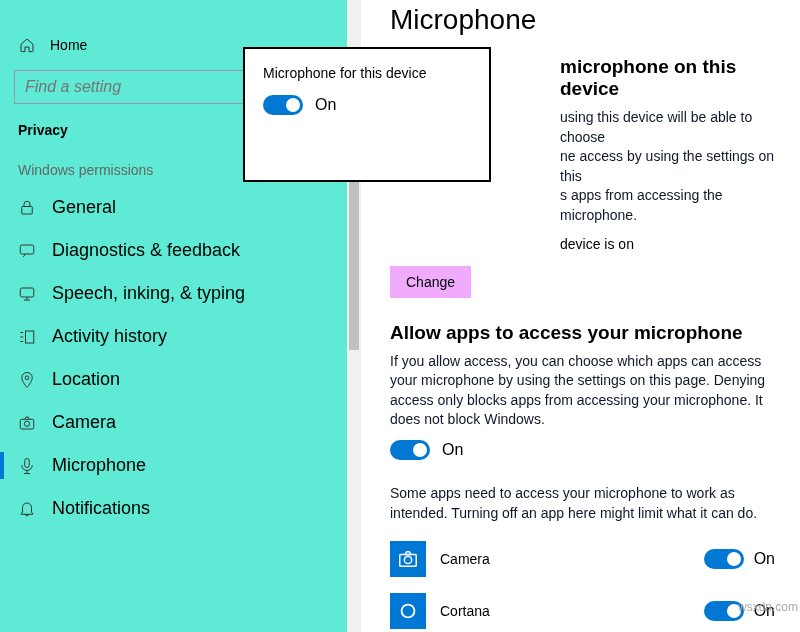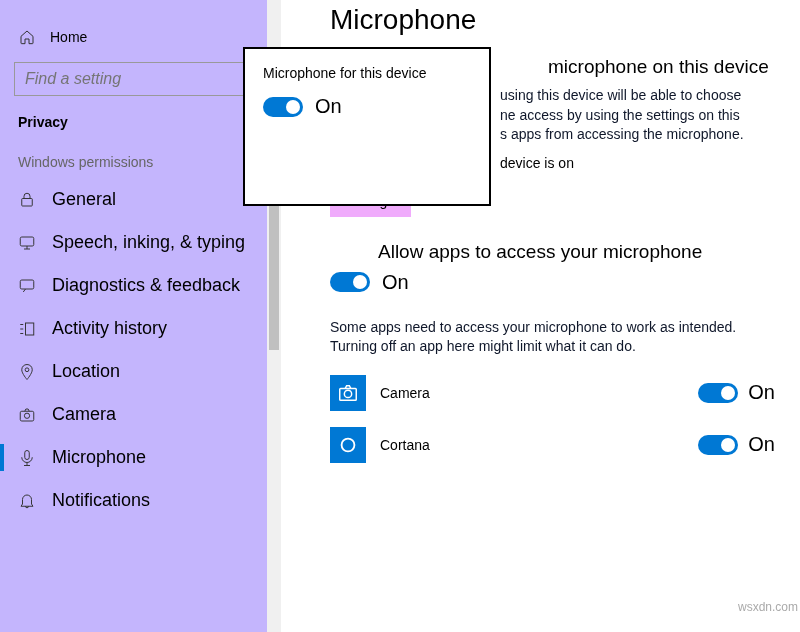--- a/index.html
+++ b/index.html
@@ -1,48 +1,48 @@
 <!DOCTYPE html>
 <html><head>
   <meta charset="utf-8">
   <style>
     * { margin: 0; padding: 0; box-sizing: border-box; font-family: "Segoe UI", Arial, sans-serif; }
     body { width: 800px; height: 632px; background: #fff; overflow: hidden; position: relative; }
-    .sidebar { width: 280px; height: 632px; float: left; background: #c4b5fd; padding: 20px 0 0 0; position: relative; }
+    .sidebar { width: 360px; height: 632px; float: left; background: #5eead4; padding: 28px 0 0 0; position: relative; }
     .home-row { display: flex; align-items: center; padding: 8px 18px; font-size: 14px; cursor: pointer; }
     .home-row .icon { width: 18px; height: 18px; margin-right: 14px; display: flex; align-items: center; justify-content: center; }
     .search-box { margin: 8px 14px 12px 14px; border: 1px solid #999; font-size: 14px; }
     .search-box input { width: 100%; padding: 7px 10px; border: none; outline: none; font-size: 16px; color: #666; font-style: italic; background: transparent; }
     .breadcrumb { padding: 6px 18px 16px 18px; font-size: 14px; font-weight: 600; }
     .section-title { padding: 8px 18px; color: #666; font-size: 14px; }
     .sidebar-item { display: flex; align-items: center; padding: 11px 18px; font-size: 18px; cursor: pointer; position: relative; }
     .sidebar-item.selected::before { content: ""; position: absolute; left: 0; top: 8px; bottom: 8px; width: 4px; background: #0078d4; }
     .sidebar-item .icon { width: 18px; height: 18px; margin-right: 16px; display: flex; align-items: center; justify-content: center; color: #333; }
     .sidebar-item .icon svg { width: 18px; height: 18px; stroke: #333; fill: none; stroke-width: 1.3; }
     .sidebar-scrollbar { position: absolute; right: -1px; top: 0; bottom: 0; width: 14px; background: #f0f0f0; }
     .sidebar-scrollbar .thumb { position: absolute; top: 150px; left: 2px; right: 2px; height: 200px; background: #c0c0c0; }
 
     .main { margin-left: 300px; padding: 0 25px 20px 30px; height: 632px; overflow: hidden; position: relative; }
     .page-title { font-size: 28px; font-weight: 400; margin: 4px 0 20px 0; }
     .section { margin-bottom: 24px; }
-    .section h2 { font-size: 19px; font-weight: 400; margin-bottom: 8px; margin-left: 48px; }
+    .section h2 { font-size: 19px; font-weight: 700; margin-bottom: 8px; }
     .section p { font-size: 14px; color: #0f172a; line-height: 1.4; margin-bottom: 10px; }
     .status-text { font-size: 14px; margin-bottom: 14px; }
     .btn { background: #f0abfc; border: none; padding: 8px 16px; font-size: 14px; cursor: pointer; }
     .toggle-row { display: flex; align-items: center; margin: 8px 0; }
     .toggle { width: 40px; height: 20px; border-radius: 10px; background: #0078d4; position: relative; margin-right: 12px; cursor: pointer; }
     .toggle::after { content: ""; position: absolute; right: 3px; top: 3px; width: 14px; height: 14px; border-radius: 50%; background: #fff; }
-    .toggle-label { font-size: 20px; }
+    .toggle-label { font-size: 16px; }
     .app-row { display: flex; align-items: center; padding: 8px 0; }
     .app-icon { width: 36px; height: 36px; background: #0078d4; margin-right: 14px; display: flex; align-items: center; justify-content: center; }
     .app-icon svg { fill: #fff; stroke: #fff; }
     .app-name { font-size: 14px; flex: 1; }
     .app-row .toggle { margin-right: 10px; }
 
-    .popup { position: absolute; left: 243px; top: 47px; width: 248px; height: 159px; background: #fff; border: 2px solid #000; padding: 16px 18px; z-index: 10; }
+    .popup { position: absolute; left: 243px; top: 47px; width: 248px; height: 135px; background: #fff; border: 2px solid #000; padding: 16px 18px; z-index: 10; }
     .popup-title { font-size: 14px; margin-bottom: 14px; }
 
     .watermark { position: absolute; bottom: 18px; right: 2px; font-size: 12px; color: #aaa; }
   </style>
 </head>
 <body>
 
 <div class="sidebar">
   <div class="home-row">
     <span class="icon">
@@ -65,33 +65,33 @@
           <rect x="5" y="10" width="14" height="10" rx="1"></rect>
           <path d="M8 10V7a4 4 0 1 1 8 0v3"></path>
         </svg>
       </span>
     <span>General</span>
   </div>
   <div class="sidebar-item">
     <span class="icon">
         <svg viewBox="0 0 24 24">
           <rect x="3" y="4" width="18" height="12" rx="2"></rect>
+          <path d="M7 20l3-4"></path>
+        </svg>
+      </span>
+    <span>Diagnostics &amp; feedback</span>
+  </div>
+  <div class="sidebar-item">
+    <span class="icon">
+        <svg viewBox="0 0 24 24">
+          <rect x="3" y="4" width="18" height="12" rx="2"></rect>
           <path d="M8 20h8M12 16v4"></path>
         </svg>
       </span>
     <span>Speech, inking, &amp; typing</span>
-  </div>
-  <div class="sidebar-item">
-    <span class="icon">
-        <svg viewBox="0 0 24 24">
-          <rect x="3" y="4" width="18" height="12" rx="2"></rect>
-          <path d="M7 20l3-4"></path>
-        </svg>
-      </span>
-    <span>Diagnostics &amp; feedback</span>
   </div>
   <div class="sidebar-item">
     <span class="icon">
         <svg viewBox="0 0 24 24">
           <path d="M3 6h4M3 12h4M3 18h4"></path>
           <rect x="10" y="4" width="11" height="16"></rect>
         </svg>
       </span>
     <span>Activity history</span>
   </div>
@@ -147,20 +147,21 @@
     <h2 style="padding-left:170px">microphone on this device</h2>
     <p style="padding-left:170px; white-space:pre-line">using this device will be able to choose
 ne access by using the settings on this
 s apps from accessing the microphone.</p>
     <div class="status-text" style="padding-left:170px">device is on</div>
     <button class="btn">Change</button>
   </div>
 
   <div class="section">
     <h2>Allow apps to access your microphone</h2>
+    <p>If you allow access, you can choose which apps can access your microphone by using the settings on this page. Denying access only blocks apps from accessing your microphone. It does not block Windows.</p>
     <div class="toggle-row">
       <div class="toggle"></div>
       <span class="toggle-label">On</span>
     </div>
   </div>
 
   <div class="section">
     <p>Some apps need to access your microphone to work as intended. Turning off an app here might limit what it can do.</p>
 
     <div class="app-row">

